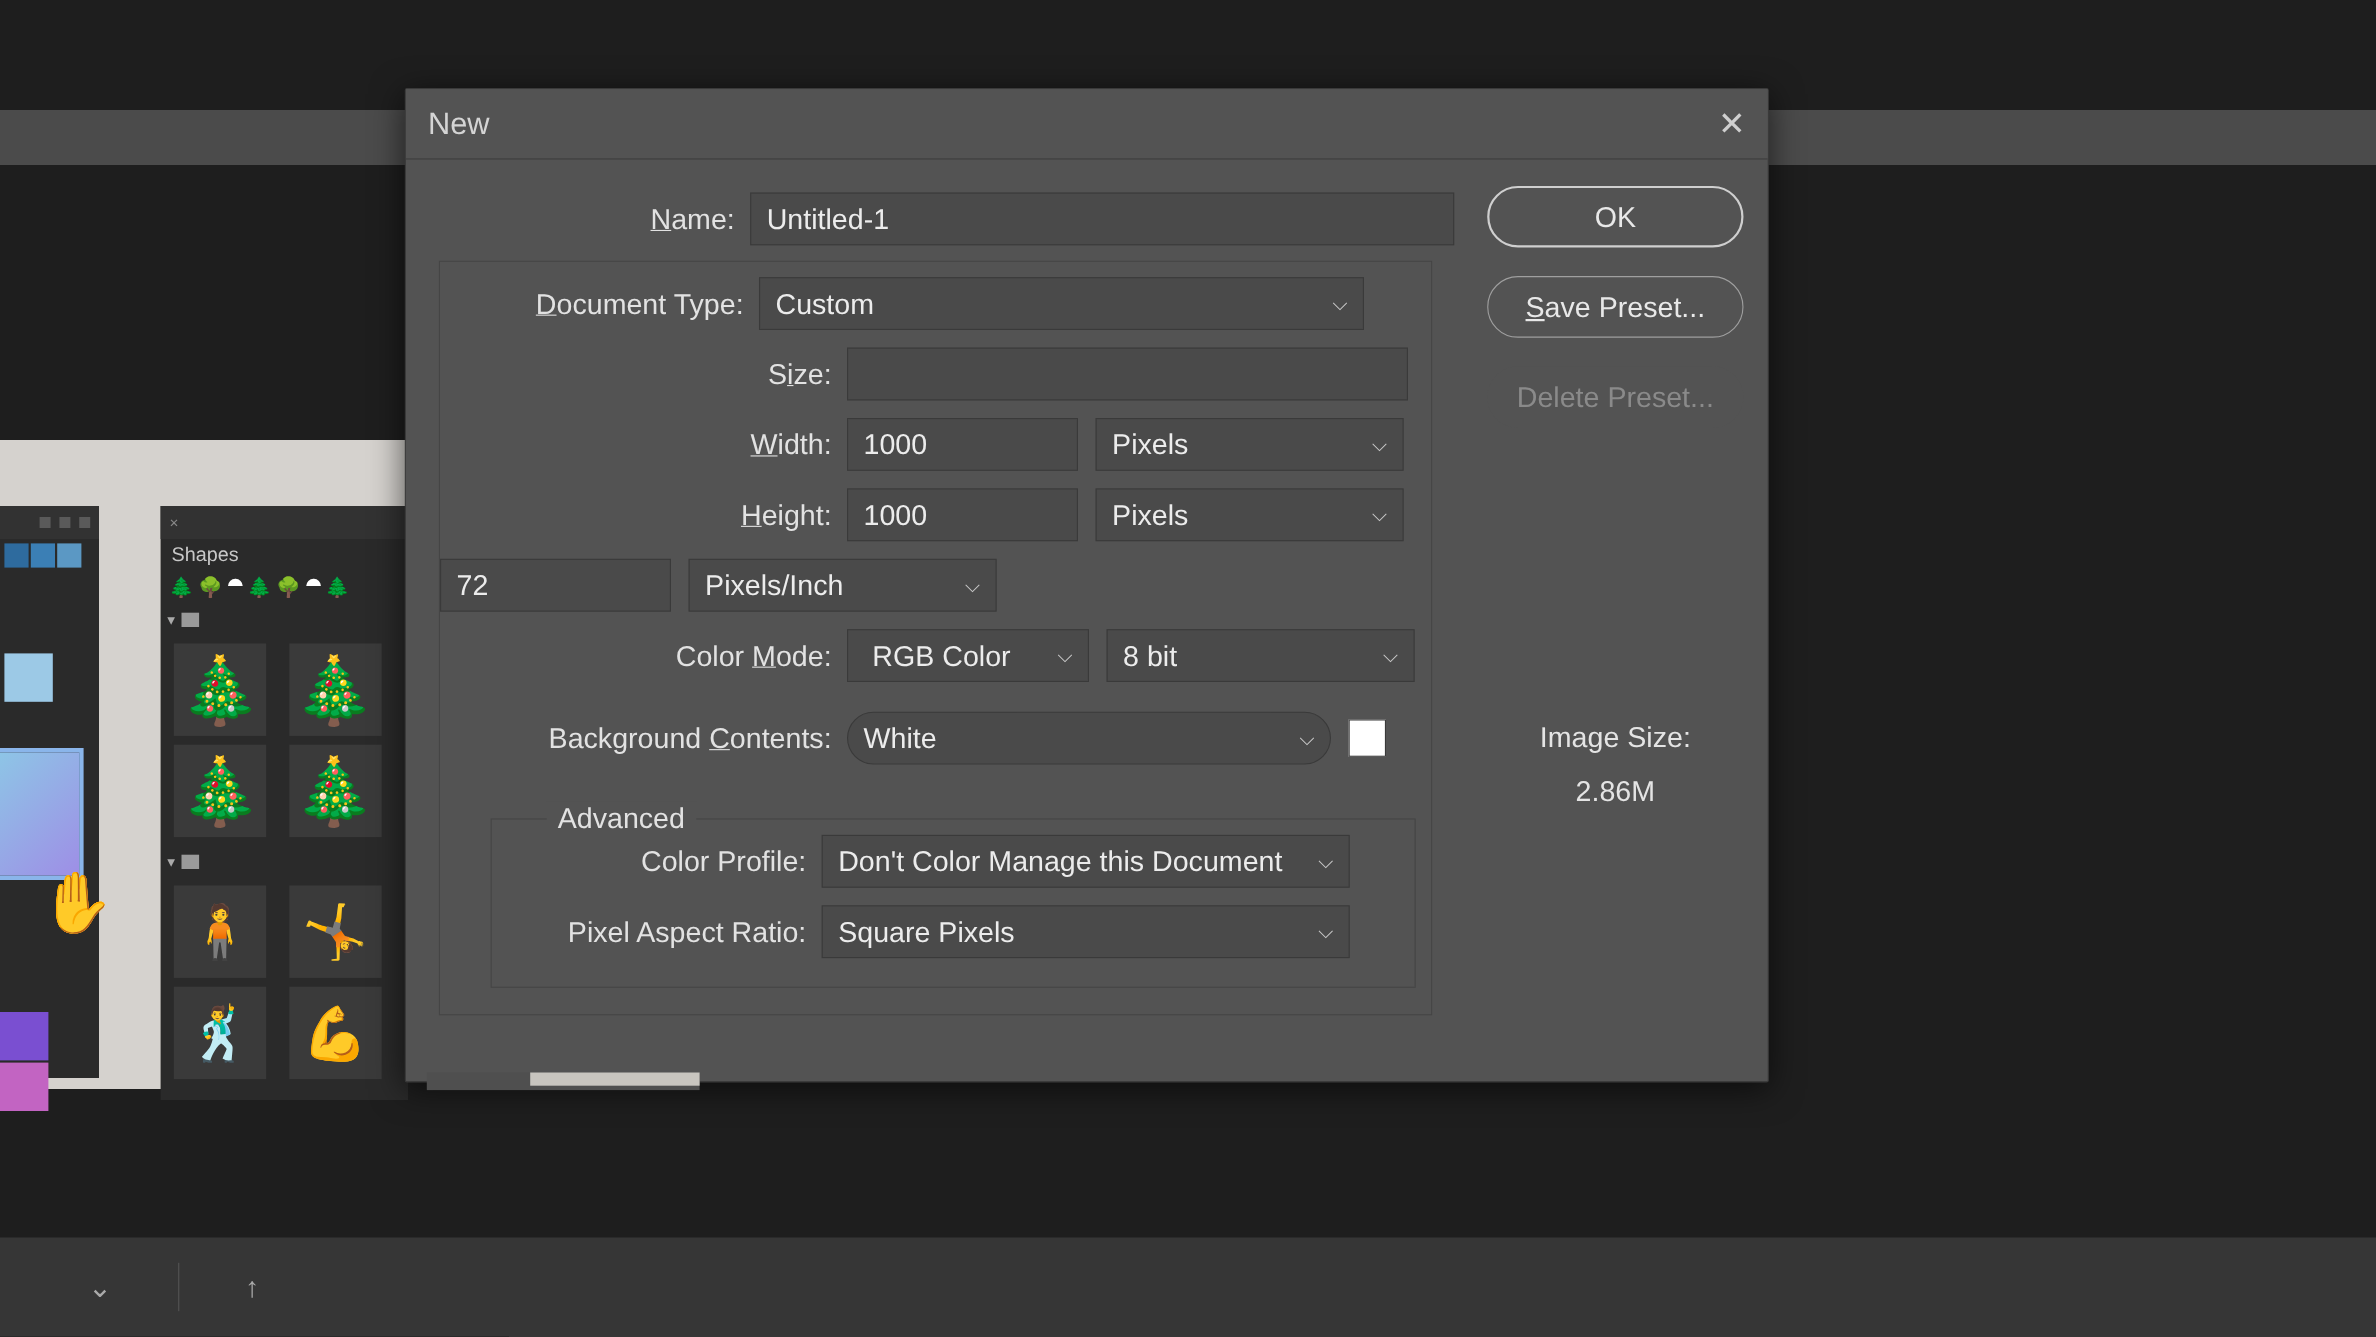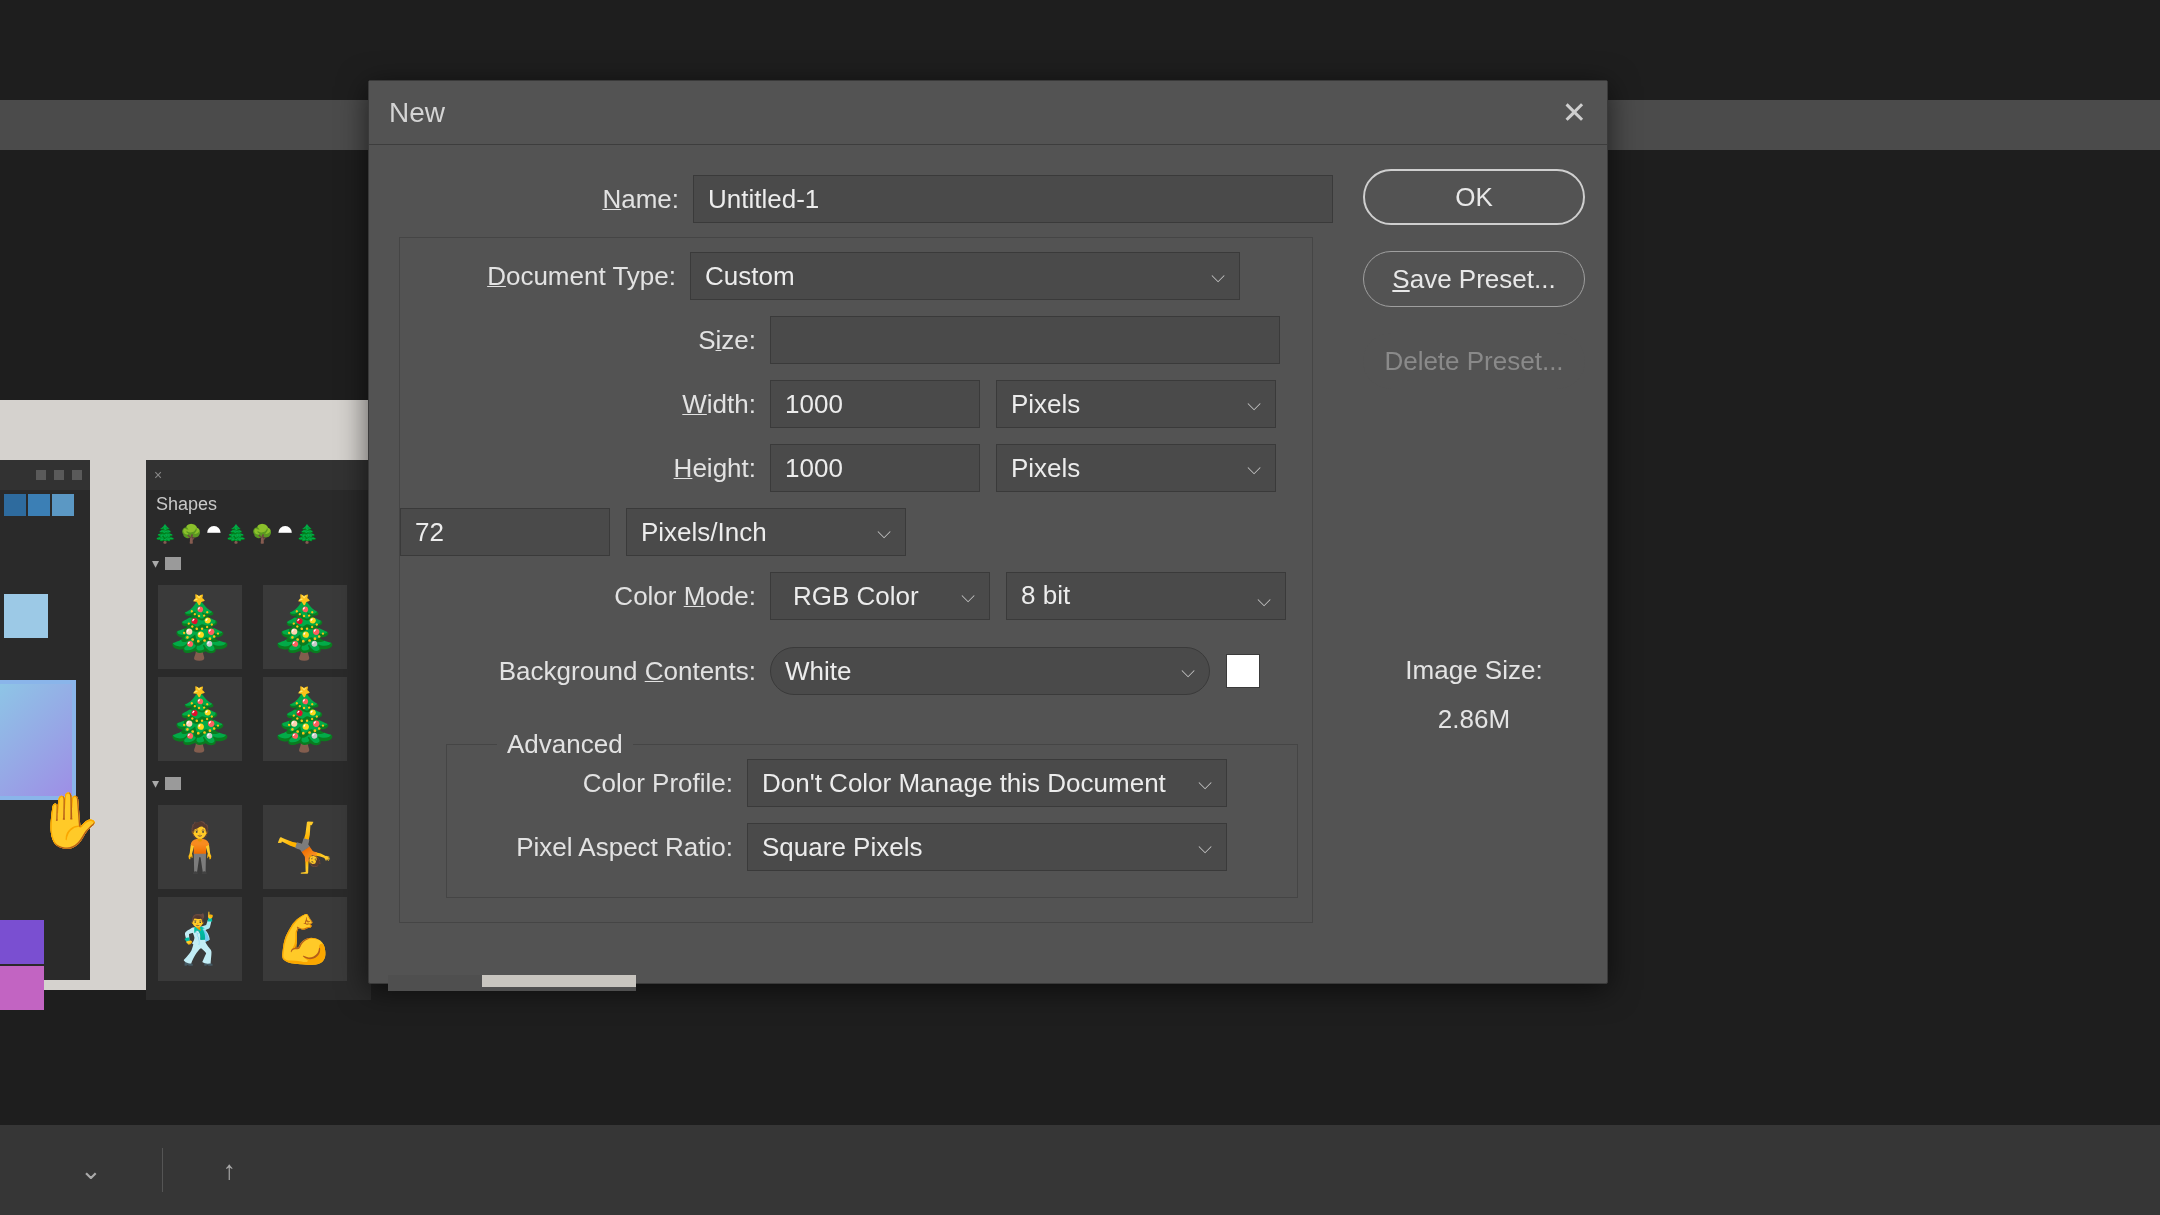--- a/index.html
+++ b/index.html
@@ -86,21 +86,21 @@
     position:relative;
   }
   .outer-group .legend {
     position:absolute; top:-16px; left:50px; background:#535353; padding:0 10px;
     font-size:26px; color:#e2e2e2;
   }
 
   .num-input { width:210px; }
   .unit-select { width:280px; margin-left:16px; }
   .mode-select { width:220px;padding-left:22px; }
-  .bit-select { width:280px; margin-left:16px;align-items:flex-end; }
+  .bit-select { width:280px; margin-left:16px; }
   .bg-select { width:440px;border-radius:24px; }
   .color-swatch { width:34px; height:34px; background:#fff; border:1px solid #3a3a3a; margin-left:16px; }
 
   .adv-select { width:480px; }
 
   .big-btn {
     height:56px; border-radius:28px; border:1.5px solid #9f9f9f;
     background:#535353; color:#e8e8e8; font-size:26px;
     display:flex; align-items:center; justify-content:center;
     cursor:pointer;
@@ -190,21 +190,21 @@
 
 <div class="dialog">
   <div class="titlebar">
     <span class="title">New</span>
     <span class="close">✕</span>
   </div>
 
   <div class="body">
     <div class="left-col">
 
-      <div class="row" style="padding-left:34px">
+      <div class="row" style="padding-left:23px">
         <div class="label"><span class="ul">N</span>ame:</div>
         <input class="txt-input name-input" value="Untitled-1" style="">
       </div>
 
       <div class="outer-group">
 
         <div class="row">
           <div class="label"><span class="ul">D</span>ocument Type:</div>
           <div class="select doc-type-select">
             <span>Custom</span>

